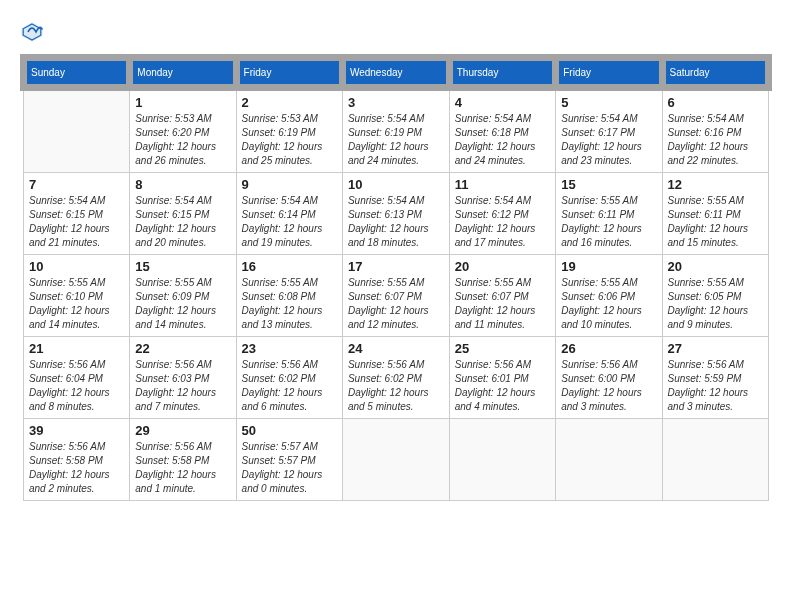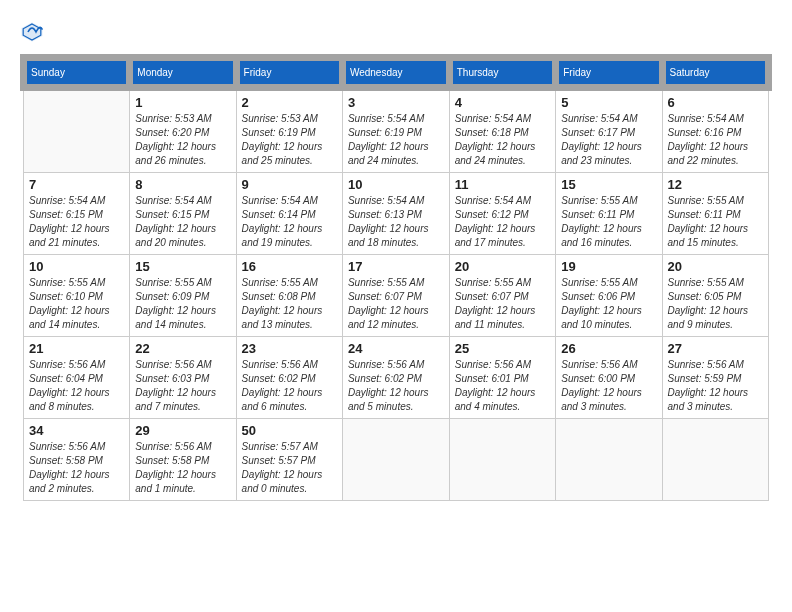--- a/index.html
+++ b/index.html
@@ -310,21 +310,21 @@
         <td>
           <span class="day-number">27</span>
           <div class="day-info" style="white-space: pre-line;">Sunrise: 5:56 AM
 Sunset: 5:59 PM
 Daylight: 12 hours
 and 3 minutes.</div>
         </td>
       </tr>
       <tr>
         <td>
-          <span class="day-number">34</span>
+          <span class="day-number">39</span>
           <div class="day-info" style="white-space: pre-line;">Sunrise: 5:56 AM
 Sunset: 5:58 PM
 Daylight: 12 hours
 and 2 minutes.</div>
         </td>
         <td>
           <span class="day-number">29</span>
           <div class="day-info" style="white-space: pre-line;">Sunrise: 5:56 AM
 Sunset: 5:58 PM
 Daylight: 12 hours

